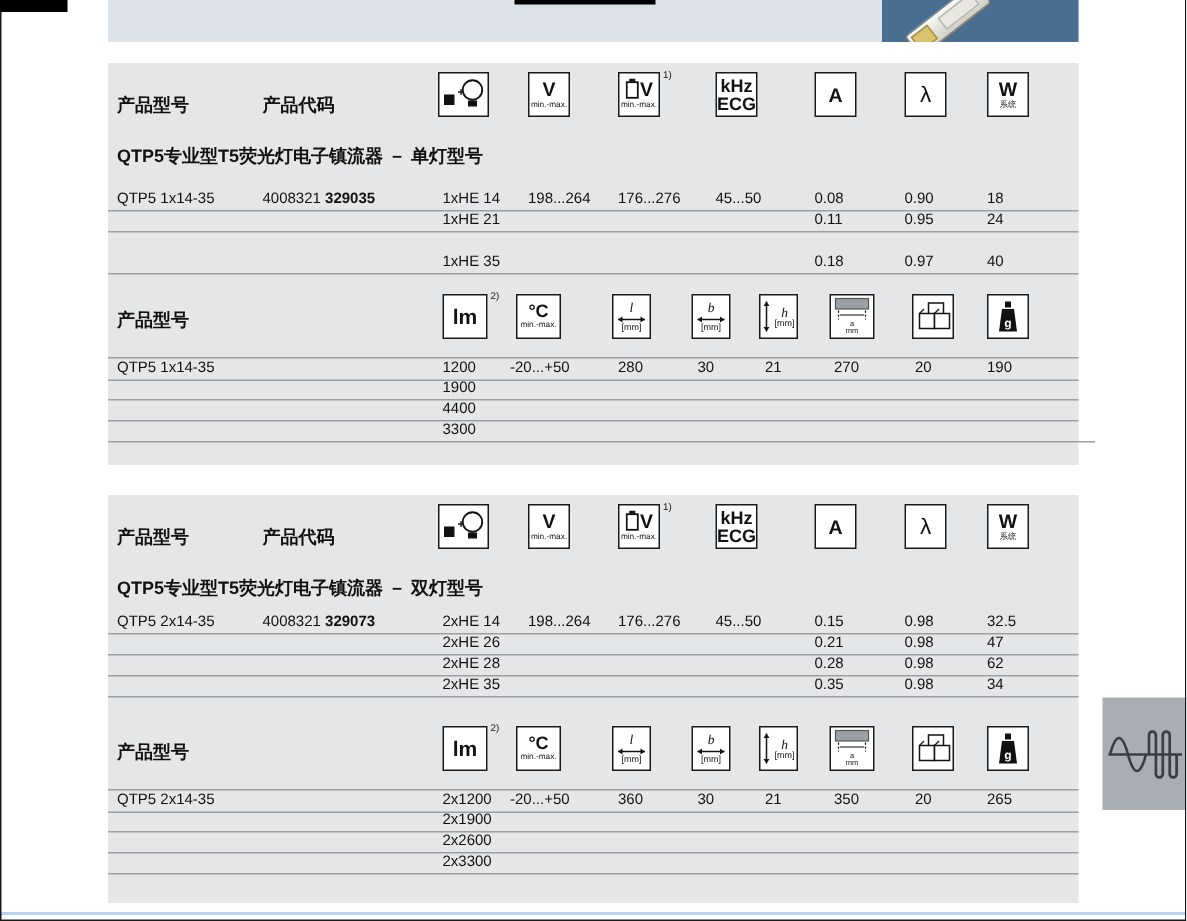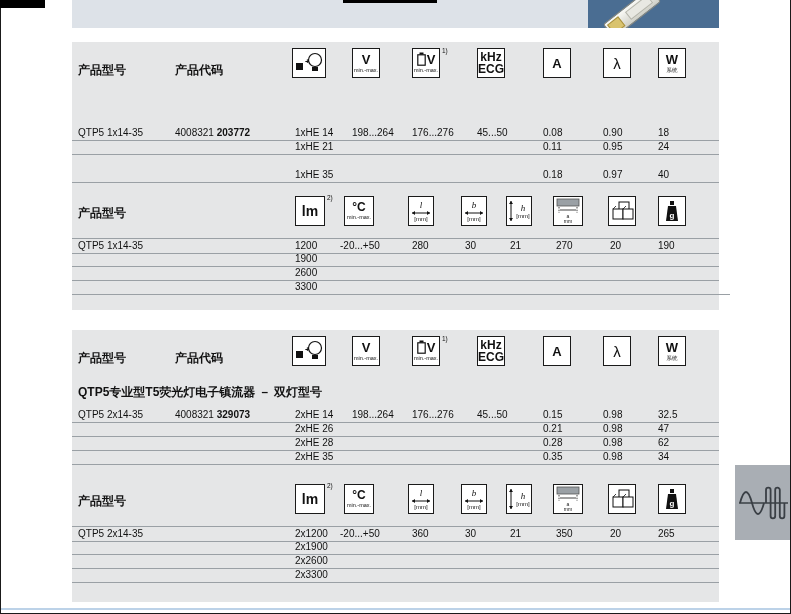--- a/index.html
+++ b/index.html
@@ -96,24 +96,25 @@
       <div class="sym">A</div>
     </div>
     <div class="icon-box" style="left:531px;top:6px;">
       <div class="sym" style="font-weight:normal;font-size:15px;">λ</div>
     </div>
     <div class="icon-box" style="left:586px;top:6px;">
       <div class="sym">W</div>
       <div class="sub">系统</div>
     </div>
 
+    <div class="subtitle">QTP5专业型T5荧光灯电子镇流器 － 单灯型号</div>
 
     <div class="row" style="top:84px;">
       <div class="cell cm">QTP5 1x14-35</div>
-      <div class="cell cc"><span>4008321 </span><b>203772</b></div>
+      <div class="cell cc"><span>4008321 </span><b>329035</b></div>
       <div class="cell cl">1xHE 14</div>
       <div class="cell cv">198...264</div>
       <div class="cell cd">176...276</div>
       <div class="cell ck">45...50</div>
       <div class="cell ca">0.08</div>
       <div class="cell cy">0.90</div>
       <div class="cell cw">18</div>
     </div>
     <div class="row" style="top:98px;">
       <div class="cell cl">1xHE 21</div>
@@ -201,21 +202,21 @@
       <div class="cell db">30</div>
       <div class="cell dh">21</div>
       <div class="cell da">270</div>
       <div class="cell dp">20</div>
       <div class="cell dg">190</div>
     </div>
     <div class="row" style="top:210px;">
       <div class="cell dlm">1900</div>
     </div>
     <div class="row" style="top:224px;">
-      <div class="cell dlm">2600</div>
+      <div class="cell dlm">4400</div>
     </div>
     <div class="row" style="top:238px;padding-left:11px;">
       <div class="cell dlm">3300</div>
     </div>
   </div>
 
   <div class="spec-table" style="top:330px;height:272px;">
 
     <div class="hdr-label" style="left:6px;top:20px;">产品型号</div>
     <div class="hdr-label" style="left:103px;top:20px;">产品代码</div>

